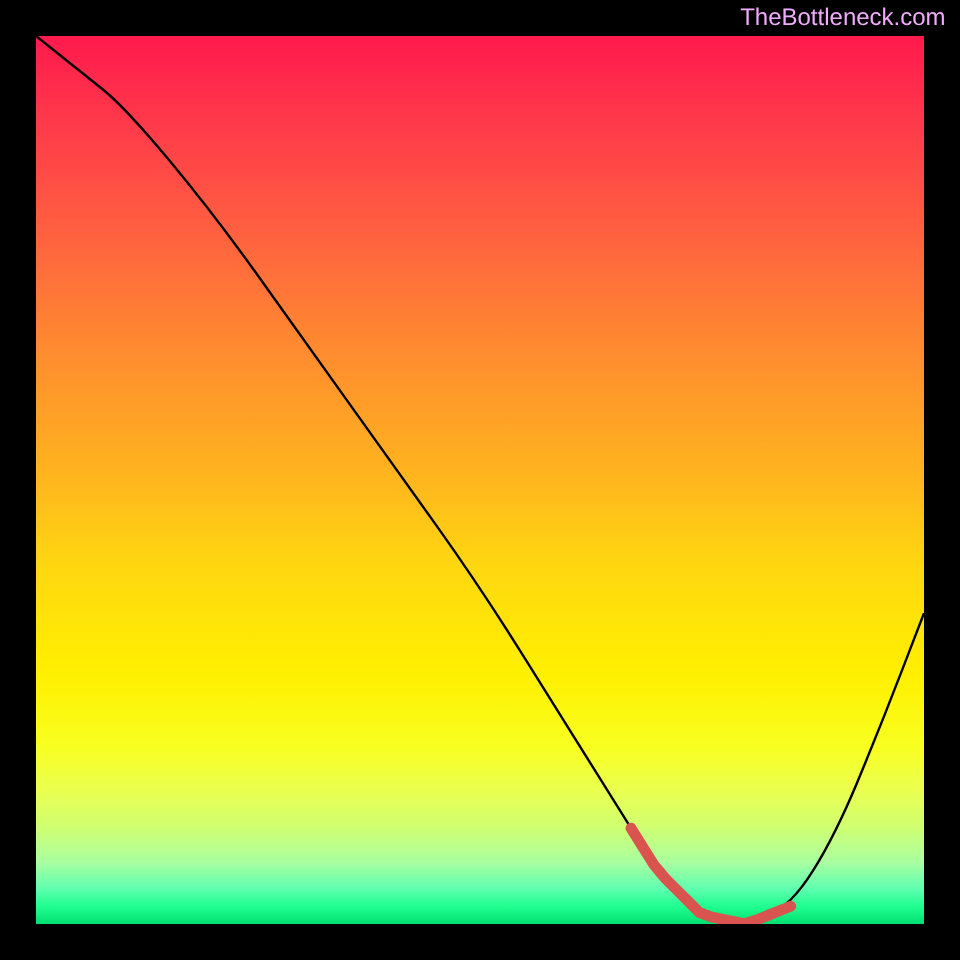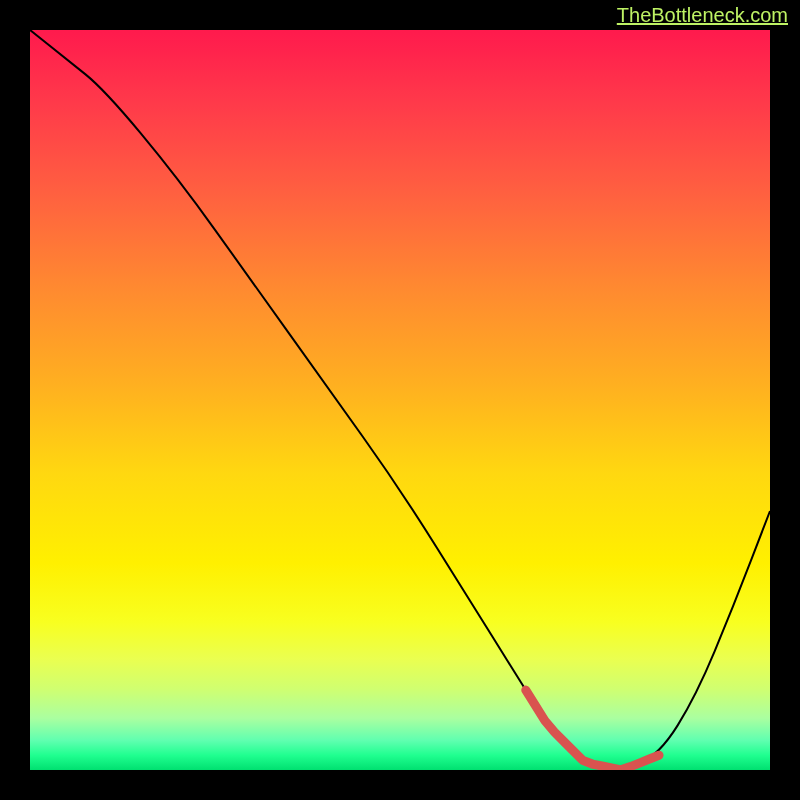--- a/index.html
+++ b/index.html
@@ -8,25 +8,24 @@
     width: 800px;
     height: 800px;
     background: #000;
     position: relative;
     font-family: Arial, sans-serif;
   }
   .watermark {
     position: absolute;
     top: 4px;
     right: 12px;
-    color: #bef264;
+    color: #f0abfc;
     font-size: 20px;
     font-weight: 500;
     z-index: 10;
-    text-decoration: underline;
   }
   .plot-area {
     position: absolute;
     left: 30px;
     top: 30px;
     width: 740px;
     height: 740px;
     overflow: hidden;
   }
   .gradient-bg {

